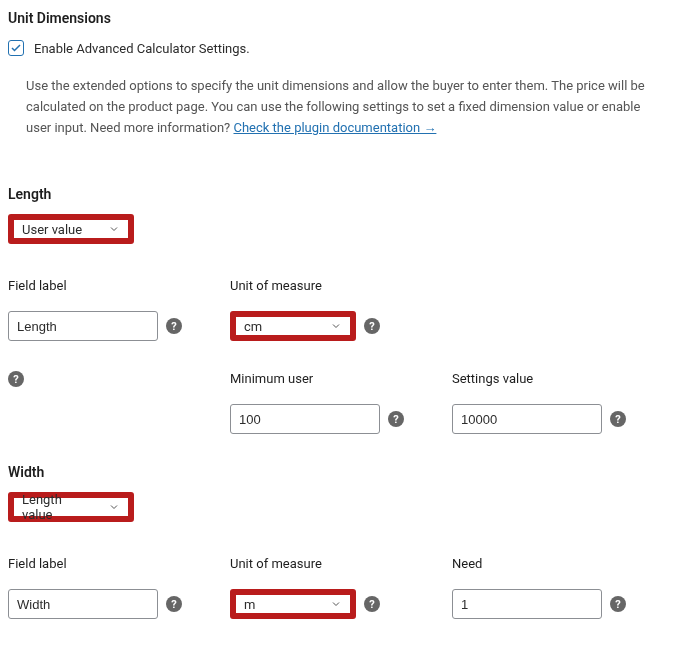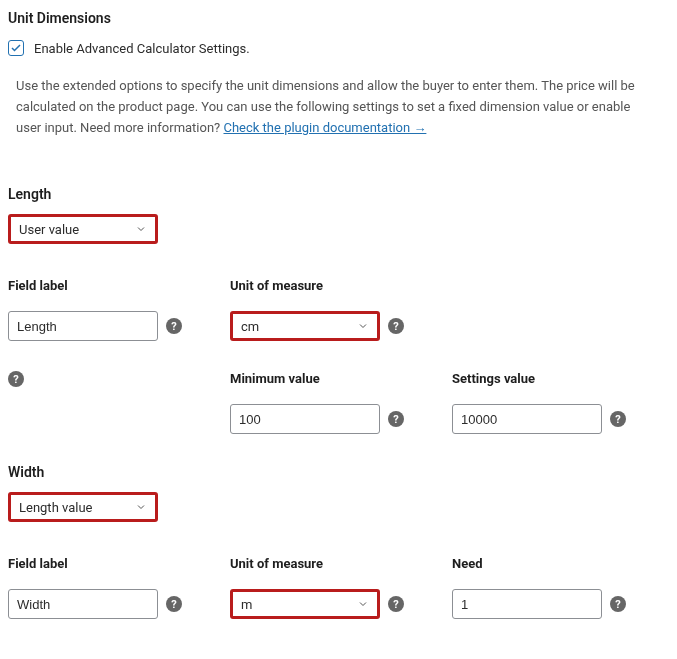--- a/index.html
+++ b/index.html
@@ -34,21 +34,21 @@
     align-items: center;
     justify-content: center;
     cursor: pointer;
   }
   .checkbox svg { width: 12px; height: 12px; display: block; }
   .checkbox-label { color: #2c2c2c; }
   .desc {
     color: #555;
     font-size: 13px;
     line-height: 1.6;
-    margin: 0 0 48px 8px;
+    margin: 0 0 48px 18px;
     max-width: 640px;
   }
   .desc a {
     color: #2271b1;
     text-decoration: underline;
   }
   .group-title {
     font-size: 14px;
     font-weight: 600;
     margin: 0 0 12px 0;
@@ -57,21 +57,21 @@
   .field-row {
     display: flex;
     gap: 22px;
     margin-bottom: 30px;
   }
   .field {
     width: 200px;
   }
   .field-label {
     font-size: 13px;
-    font-weight: 700;
+    font-weight: 400;
     color: #1e1e1e;
     margin-bottom: 18px;
     display: block;
   }
   .input-help-wrap {
     display: flex;
     align-items: center;
     gap: 8px;
   }
   input[type=text] {
@@ -79,23 +79,23 @@
     height: 30px;
     border: 1px solid #8c8f94;
     border-radius: 3px;
     padding: 0 8px;
     font-size: 13px;
     color: #2c2c2c;
     background: #fff;
   }
   .select {
     position: relative;
-    width: 150px;
+    width: 126px;
     height: 30px;
-    border: 3px solid #b91c1c;
+    border: 6px solid #b91c1c;
     border-radius: 3px;
     background: #fff;
     display: flex;
     align-items: center;
     padding: 0 44px 0 8px;
     font-size: 13px;
     color: #2c2c2c;
     cursor: pointer;
   }
   .select .chev {
@@ -181,21 +181,21 @@
     </div>
   </div>
 
   <div class="field-row">
     <div class="field">
       <div class="input-help-wrap">
         <span class="help">?</span>
       </div>
     </div>
     <div class="field">
-      <span class="field-label">Minimum value</span>
+      <span class="field-label">Minimum user</span>
       <div class="input-help-wrap">
         <input type="text" value="100" style="">
         <span class="help">?</span>
       </div>
     </div>
     <div class="field">
       <span class="field-label">Settings value</span>
       <div class="input-help-wrap">
         <input type="text" value="10000" style="">
         <span class="help">?</span>

